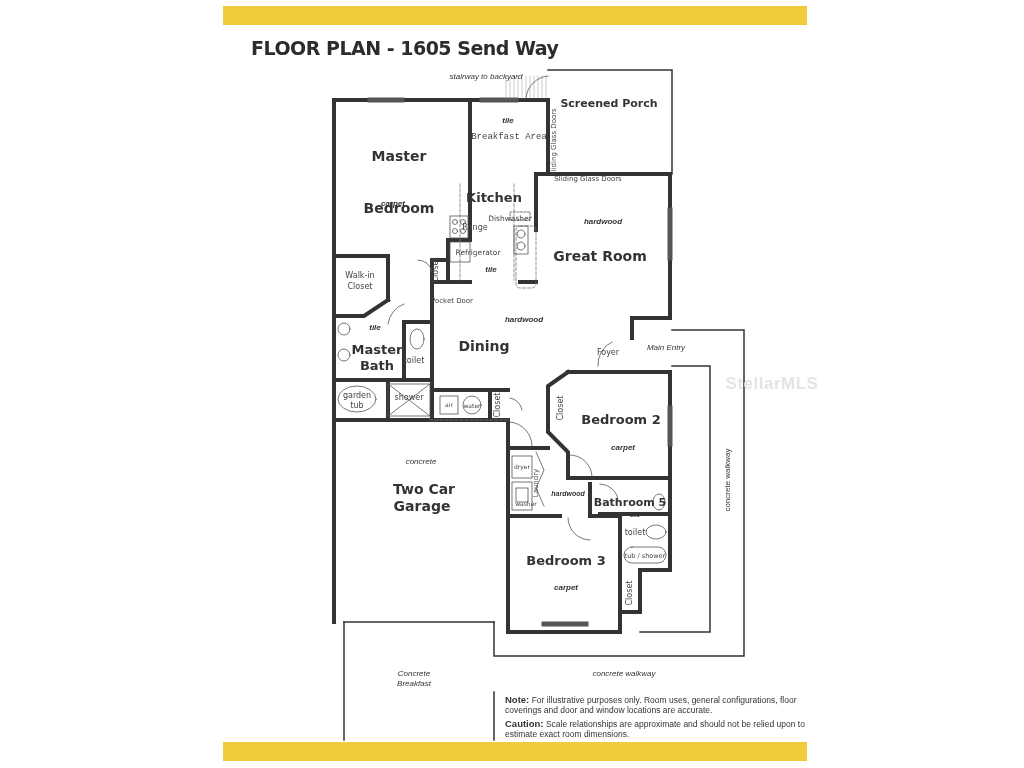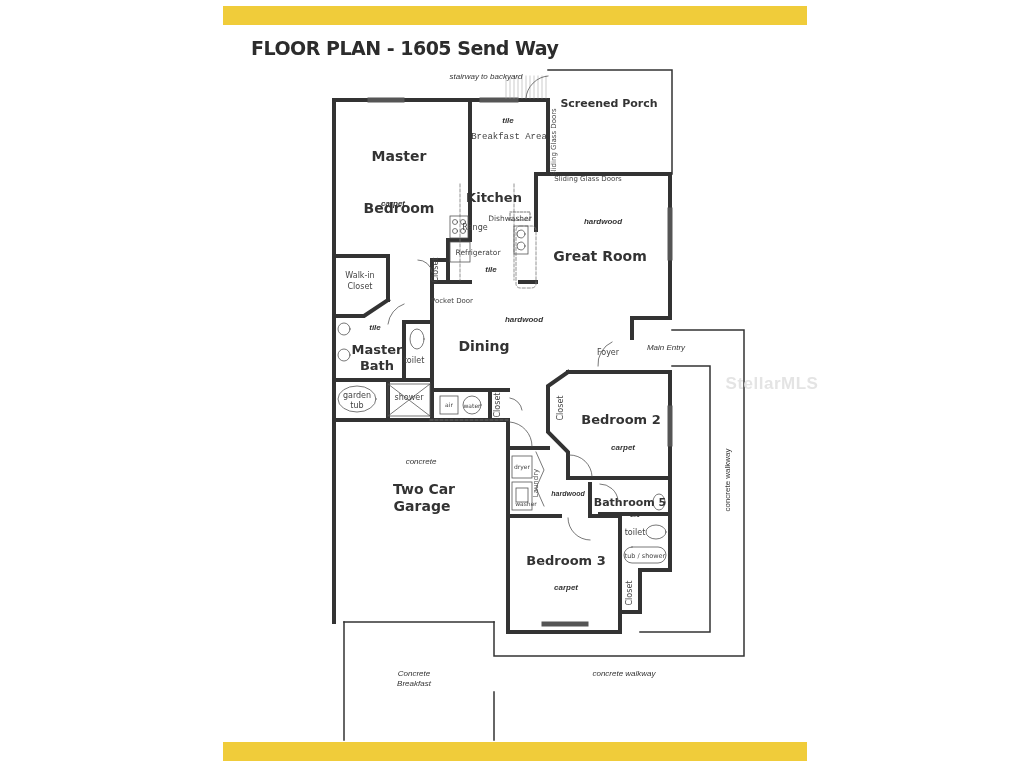--- a/index.html
+++ b/index.html
@@ -205,15 +205,17 @@
 <div class="lbl small vert" style="left:630px;top:593px;">Closet</div>
 
 <div class="lbl ital vert" style="left:728px;top:480px;font-weight:normal;font-style:normal;">concrete walkway</div>
 <div class="lbl ital" style="left:624px;top:674px;">concrete walkway</div>
 <div class="lbl ital" style="left:414px;top:674px;">Concrete</div>
 <div class="lbl ital" style="left:414px;top:684px;">Breakfast</div>
 
 <div class="watermark">StellarMLS</div>
 
 <div class="note">
+  <p><b>Note:</b> <span>For illustrative purposes only. Room uses, general configurations, floor coverings and door and window locations are accurate.</span></p>
+  <p><b>Caution:</b> <span>Scale relationships are approximate and should not be relied upon to estimate exact room dimensions.</span></p>
 </div>
 
 <div class="band bottom"></div>
 
 </body></html>

